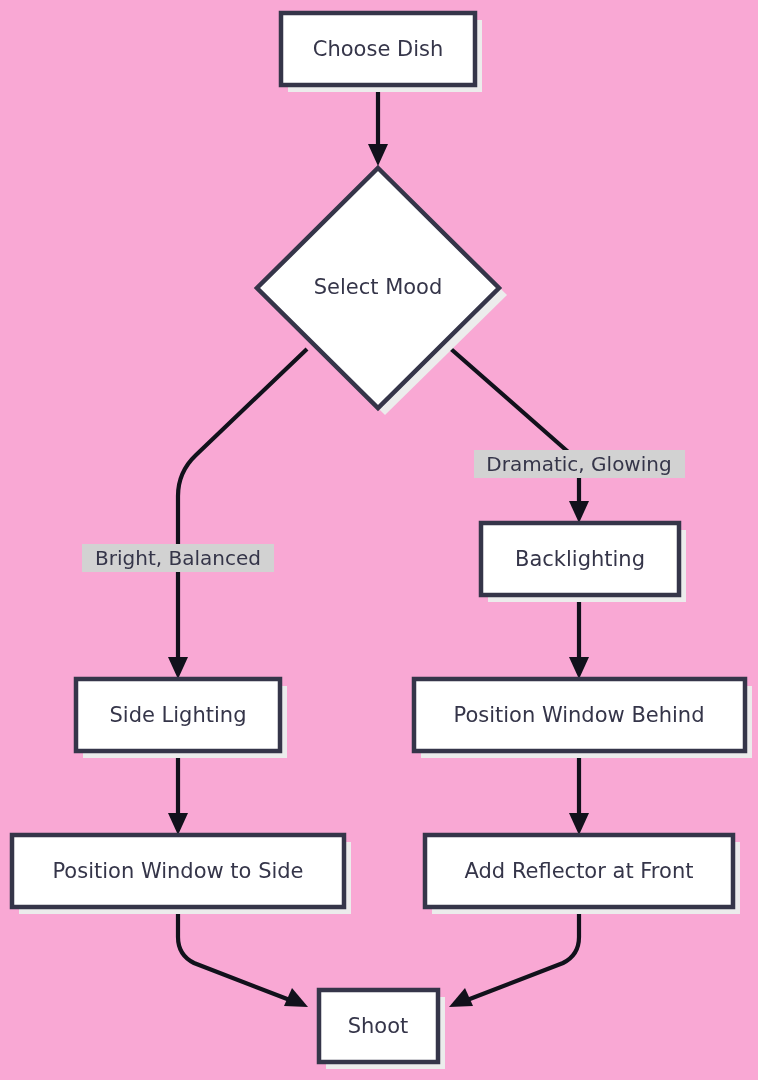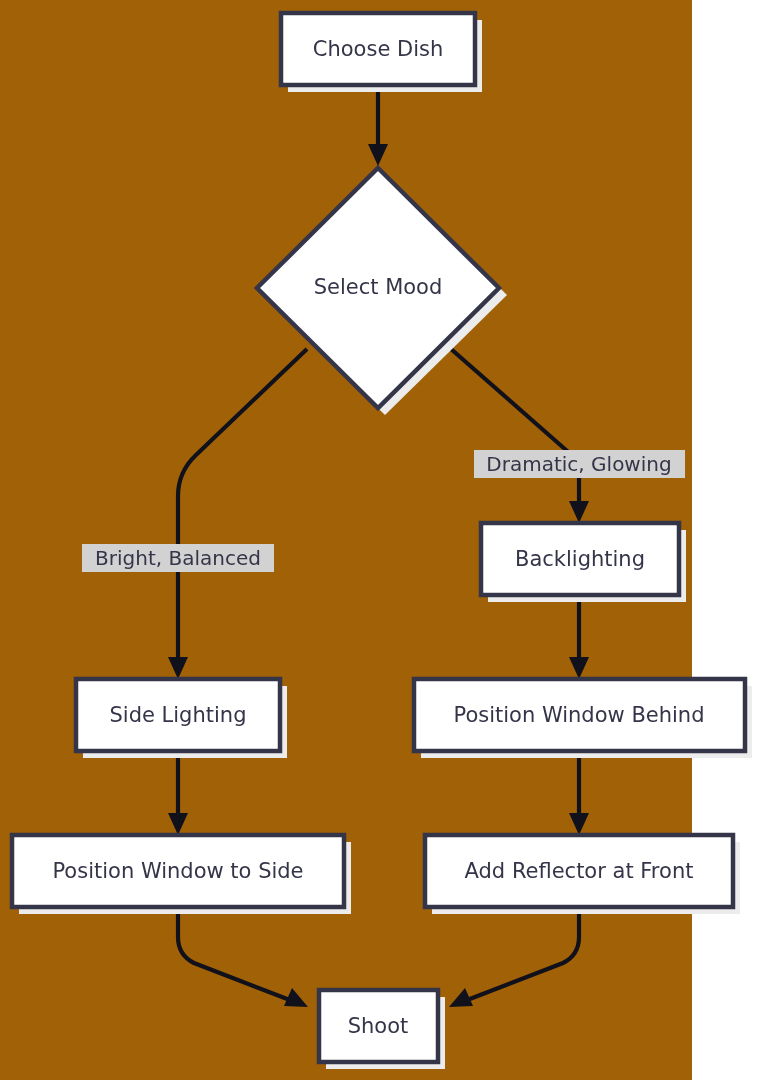--- a/index.html
+++ b/index.html
@@ -8,23 +8,23 @@
     background: #ffffff;
   }
   body {
     width: 758px;
     height: 1080px;
     overflow: hidden;
     font-family: "DejaVu Sans", sans-serif;
   }
   #flowchart-canvas {
     position: relative;
-    width: 692px;
+    width: 758px;
     height: 1080px;
-    background: #a16207;
+    background: #f9a8d4;
   }
   svg#diagram {
     display: block;
     width: 758px;
     height: 1080px;
   }
   .node-shape {
     fill: #ffffff;
     stroke: #353549;
     stroke-width: 4.5;

